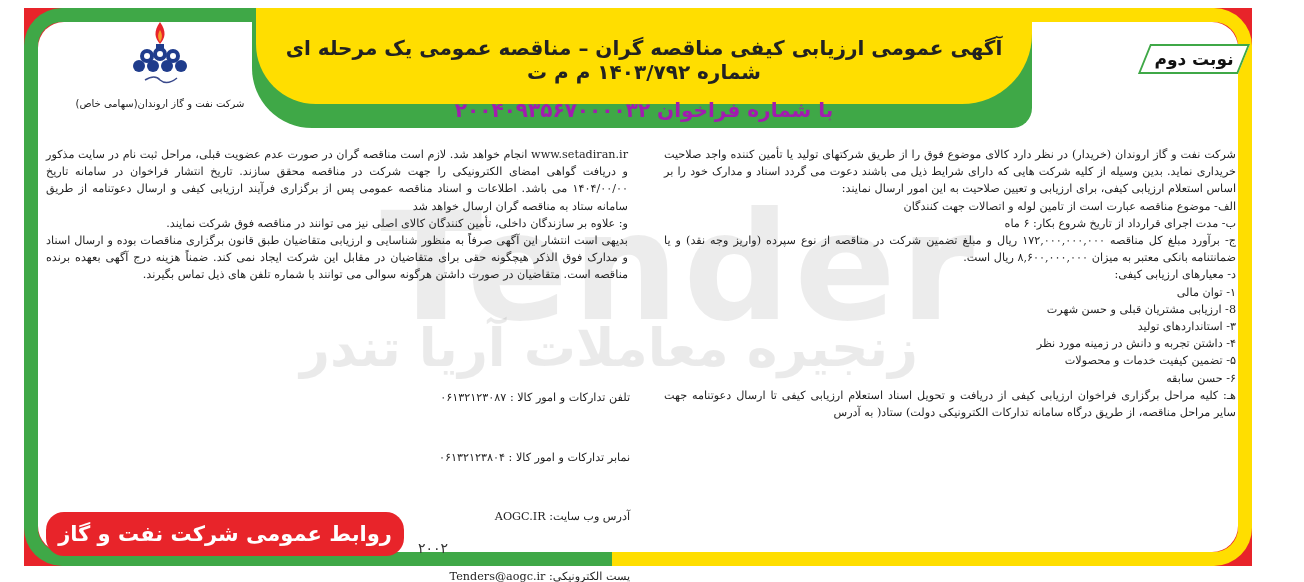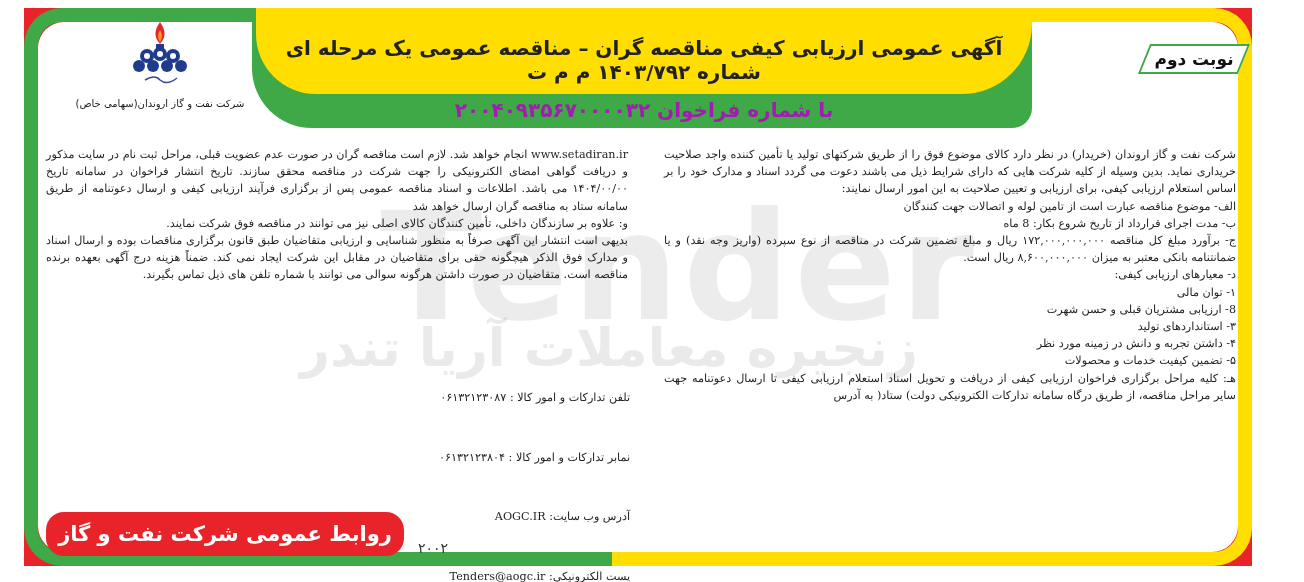--- a/index.html
+++ b/index.html
@@ -16,21 +16,21 @@
                    border-left:14px solid #3fa847; border-top:14px solid #3fa847; border-bottom:14px solid #3fa847;
                    border-radius:38px 0 0 38px; box-sizing:border-box; background:transparent; }
     .frame-yellow { position:absolute; right:52px; top:8px; width:640px; height:558px;
                     border-right:14px solid #ffde00; border-top:14px solid #ffde00; border-bottom:14px solid #ffde00;
                     border-radius:0 38px 38px 0; box-sizing:border-box; }
     .inner-white { position:absolute; left:38px; top:22px; right:66px; bottom:30px; background:#fff; border-radius:26px; }
 
     
     .banner-shadow { position:absolute; left:252px; top:8px; width:780px; height:120px; background:#3fa847;
                      border-radius:0 0 20px 60px; }
-    .banner { position:absolute; left:256px; top:8px; width:776px; height:86px; background:#ffde00;
+    .banner { position:absolute; left:256px; top:8px; width:776px; height:96px; background:#ffde00;
               border-radius:0 0 70px 60px; text-align:center; direction:rtl; }
     .banner .line1 { margin-top:28px; font-family:"DejaVu Sans", sans-serif; font-weight:bold; font-size:20px;
                      color:#222; letter-spacing:-0.3px; }
     .banner .line2 { margin-top:14px; font-weight:bold; font-size:20px; color:#a21caf; }
 
     
     .logo-wrap { position:absolute; left:60px; top:20px; width:200px; height:100px; text-align:center; direction:rtl; }
     .logo-svg { display:block; margin:0 auto; }
     .logo-caption { font-size:10px; color:#222; margin-top:10px; }
 
@@ -103,28 +103,29 @@
   <div class="logo-caption">شرکت نفت و گاز اروندان(سهامی خاص)</div>
 </div>
 
 <div class="round-badge">
   <span>نوبت دوم</span>
 </div>
 
 <div class="col col-right">
   <p>شرکت نفت و گاز اروندان (خریدار) در نظر دارد کالای موضوع فوق را از طریق شرکتهای تولید یا تأمین کننده واجد صلاحیت خریداری نماید. بدین وسیله از کلیه شرکت هایی که دارای شرایط ذیل می باشند دعوت می گردد اسناد و مدارک خود را بر اساس استعلام ارزیابی کیفی، برای ارزیابی و تعیین صلاحیت به این امور ارسال نمایند:</p>
   <p class="item">الف- موضوع مناقصه عبارت است از تامین لوله و اتصالات جهت کنندگان</p>
-  <p class="item">ب- مدت اجرای قرارداد از تاریخ شروع بکار: 8 ماه</p>
+  <p class="item">ب- مدت اجرای قرارداد از تاریخ شروع بکار: ۶ ماه</p>
   <p>ج- برآورد مبلغ کل مناقصه ۱۷۲,۰۰۰,۰۰۰,۰۰۰ ریال و مبلغ تضمین شرکت در مناقصه از نوع سپرده (واریز وجه نقد) و یا ضمانتنامه بانکی معتبر به میزان ۸,۶۰۰,۰۰۰,۰۰۰ ریال است.</p>
   <p class="item">د- معیارهای ارزیابی کیفی:</p>
   <p class="item">۱- توان مالی</p>
   <p class="item">8- ارزیابی مشتریان قبلی و حسن شهرت</p>
   <p class="item">۳- استانداردهای تولید</p>
   <p class="item">۴- داشتن تجربه و دانش در زمینه مورد نظر</p>
   <p class="item">۵- تضمین کیفیت خدمات و محصولات</p>
+  <p class="item">۶- حسن سابقه</p>
   <p>هـ: کلیه مراحل برگزاری فراخوان ارزیابی کیفی از دریافت و تحویل اسناد استعلام ارزیابی کیفی تا ارسال دعوتنامه جهت سایر مراحل مناقصه، از طریق درگاه سامانه تدارکات الکترونیکی دولت) ستاد( به آدرس</p>
 </div>
 
 <div class="col col-left">
   <p>www.setadiran.ir انجام خواهد شد. لازم است مناقصه گران در صورت عدم عضویت قبلی، مراحل ثبت نام در سایت مذکور و دریافت گواهی امضای الکترونیکی را جهت شرکت در مناقصه محقق سازند. تاریخ انتشار فراخوان در سامانه تاریخ ۱۴۰۴/۰۰/۰۰ می باشد. اطلاعات و اسناد مناقصه عمومی پس از برگزاری فرآیند ارزیابی کیفی و ارسال دعوتنامه از طریق سامانه ستاد به مناقصه گران ارسال خواهد شد</p>
   <p class="item">و: علاوه بر سازندگان داخلی، تأمین کنندگان کالای اصلی نیز می توانند در مناقصه فوق شرکت نمایند.</p>
   <p>بدیهی است انتشار این آگهی صرفاً به منظور شناسایی و ارزیابی متقاضیان طبق قانون برگزاری مناقصات بوده و ارسال اسناد و مدارک فوق الذکر هیچگونه حقی برای متقاضیان در مقابل این شرکت ایجاد نمی کند. ضمناً هزینه درج آگهی بعهده برنده مناقصه است. متقاضیان در صورت داشتن هرگونه سوالی می توانند با شماره تلفن های ذیل تماس بگیرند.</p>
 </div>
 
 <div class="contacts">

